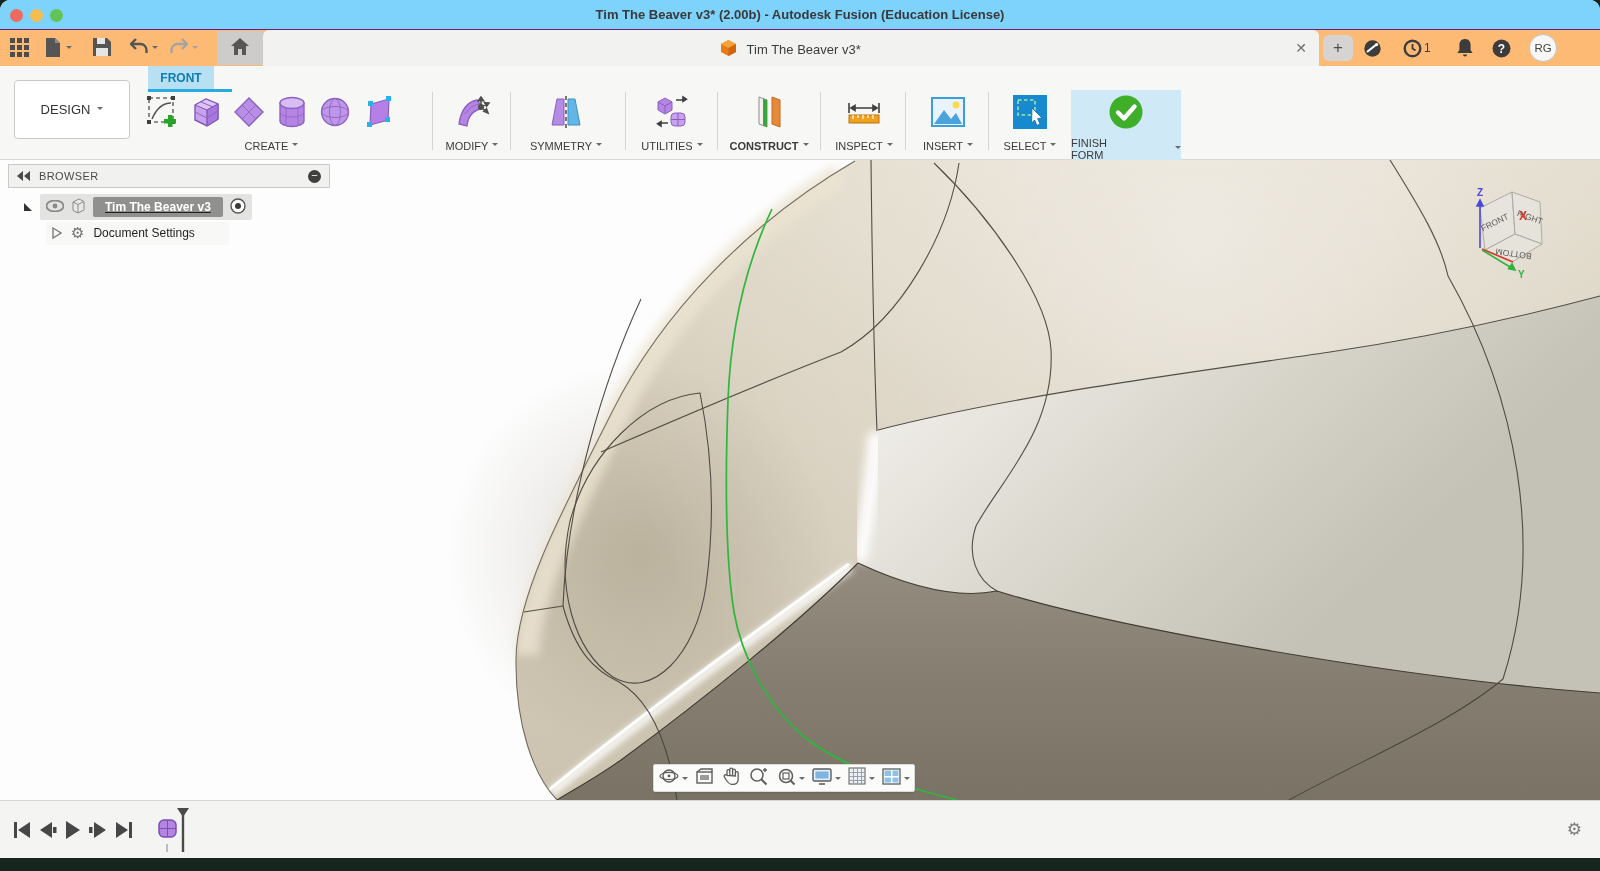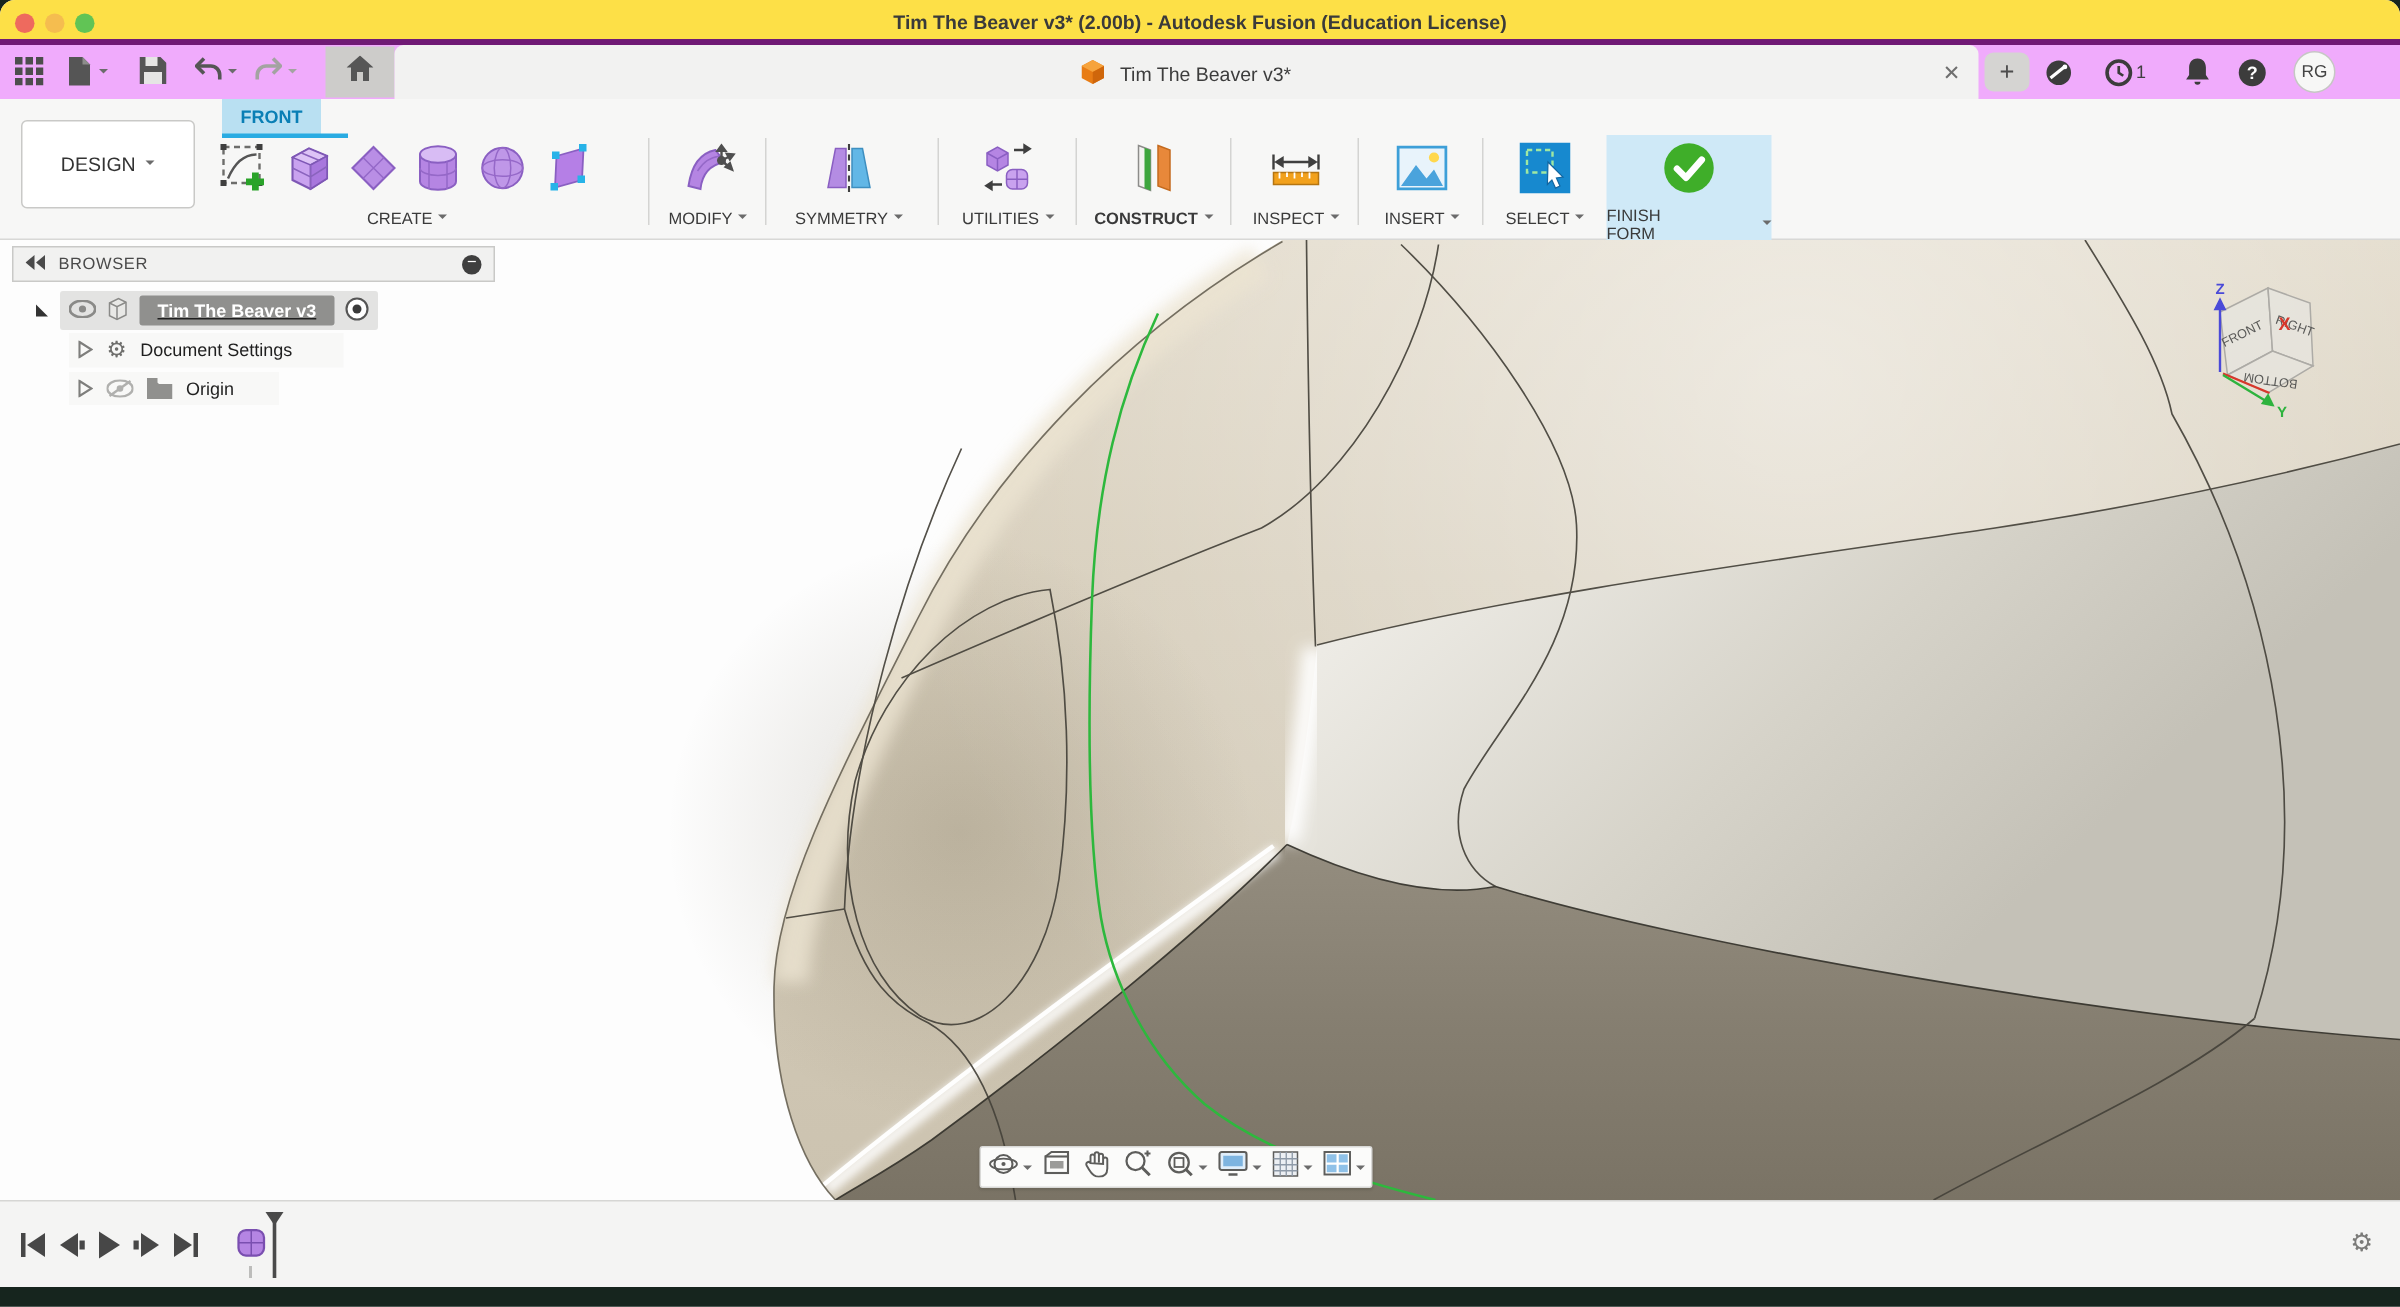--- a/index.html
+++ b/index.html
@@ -3,28 +3,28 @@
 <meta charset="utf-8">
 <style>
   * { margin:0; padding:0; box-sizing:border-box; }
   html,body { width:1600px; height:871px; overflow:hidden; background:#16251e;
               font-family:"Liberation Sans", sans-serif; }
   .app { position:absolute; inset:0; }
   .win { position:absolute; left:0; top:0; width:1600px; height:858px;
          border-radius:10px 10px 0 0; overflow:hidden; background:#fdfdfd; }
 
   
-  .titlebar { position:absolute; left:0; top:0; width:100%; height:30px; background:#fde047;
-              border-bottom:4px solid #701a75; }
+  .titlebar { position:absolute; left:0; top:0; width:100%; height:30px; background:#7dd3fc;
+              border-bottom:1px solid #701a75; }
   .tl { position:absolute; top:8.5px; width:13px; height:13px; border-radius:50%; }
   .title { position:absolute; left:0; right:0; top:7px; text-align:center; font-size:13px;
            font-weight:bold; color:#3a3a3a; }
 
   
-  .row2 { position:absolute; left:0; top:30px; width:100%; height:36px; background:#f0abfc; }
+  .row2 { position:absolute; left:0; top:30px; width:100%; height:36px; background:#fdba74; }
   .qicon { position:absolute; top:8px; color:#4f4f4f; }
   .chev { display:inline-block; width:0; height:0; border:3.5px solid transparent;
           border-top-color:#6b6b6b; vertical-align:middle; }
   .homebtn { position:absolute; left:217px; top:1px; width:46px; height:34px; background:#cdccca;
              display:flex; align-items:center; justify-content:center; }
   .doctab { position:absolute; left:263px; top:0; width:1056px; height:36px; background:#f2f2f1;
             border-radius:6px 6px 0 0; }
   .doctab-label { position:absolute; left:0; right:0; top:10px; text-align:center; font-size:13px; color:#3c3c3c; }
   .tab-close { position:absolute; right:8px; top:8px; width:20px; height:20px; text-align:center;
                line-height:20px; font-size:14px; color:#6f6f6f; cursor:default; }
@@ -512,39 +512,20 @@
         </span>
       </div>
       <div class="brow">
         <span style="margin-left:38px;" class="rowbg">
           <span style="display:inline-flex; align-items:center; gap:9px; padding:4px 34px 4px 6px;">
             <svg width="10" height="12" viewBox="0 0 10 12">
                   <path d="M1 1 L9 6 L1 11 Z" fill="none" stroke="#7e7e7c" stroke-width="1.4"></path>
                 </svg>
             <span style="font-family:'DejaVu Sans',sans-serif; font-size:15px; color:#6f6f6d; line-height:1;">⚙</span>
             <span>Document Settings</span>
-          </span>
-        </span>
-      </div>
-      <div class="brow">
-        <span style="margin-left:38px;" class="rowbg">
-          <span style="display:inline-flex; align-items:center; gap:9px; padding:4px 30px 4px 6px;">
-            <svg width="10" height="12" viewBox="0 0 10 12">
-                  <path d="M1 1 L9 6 L1 11 Z" fill="none" stroke="#7e7e7c" stroke-width="1.4"></path>
-                </svg>
-            <svg width="18" height="12" viewBox="0 0 18 12">
-                  <ellipse cx="9" cy="6" rx="8.5" ry="5.5" fill="none" stroke="#b0b0ae" stroke-width="1.6"></ellipse>
-                  <circle cx="9" cy="6" r="2.2" fill="#b0b0ae"></circle>
-                  <path d="M2 11 L16 1" stroke="#b0b0ae" stroke-width="1.6"></path>
-                </svg>
-            <svg width="17" height="14" viewBox="0 0 17 14">
-                  <path d="M0 2 h6 l2 2 h9 v10 h-17 z" fill="#90908e"></path>
-                  <rect x="0" y="0" width="7" height="3" fill="#90908e"></rect>
-                </svg>
-            <span>Origin</span>
           </span>
         </span>
       </div>
     </div>
   </div>
 
 
   <div class="viewbar">
     <span>
       <svg width="20" height="18" viewBox="0 0 20 18">

